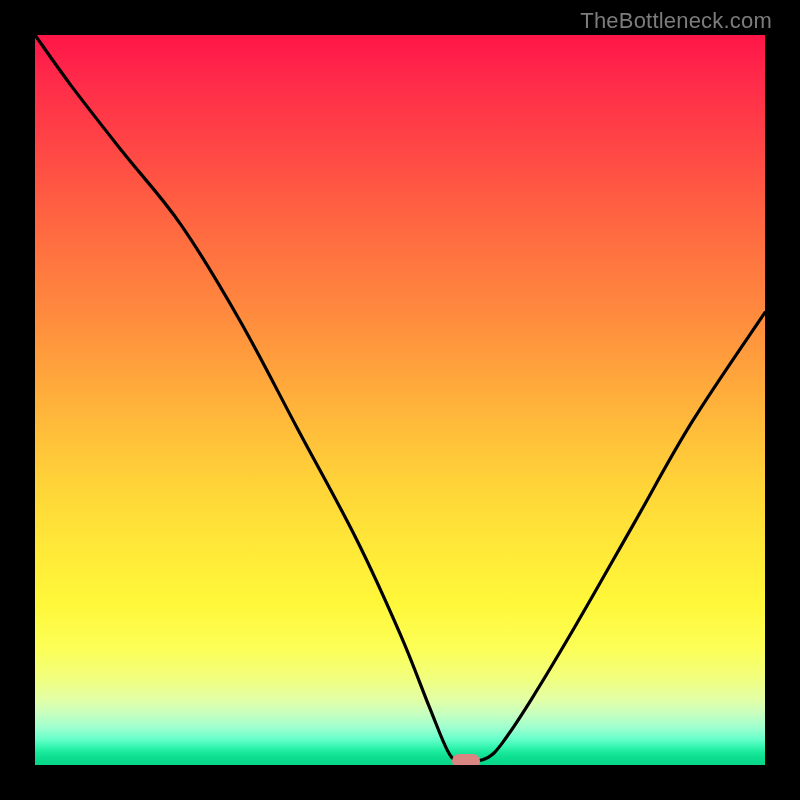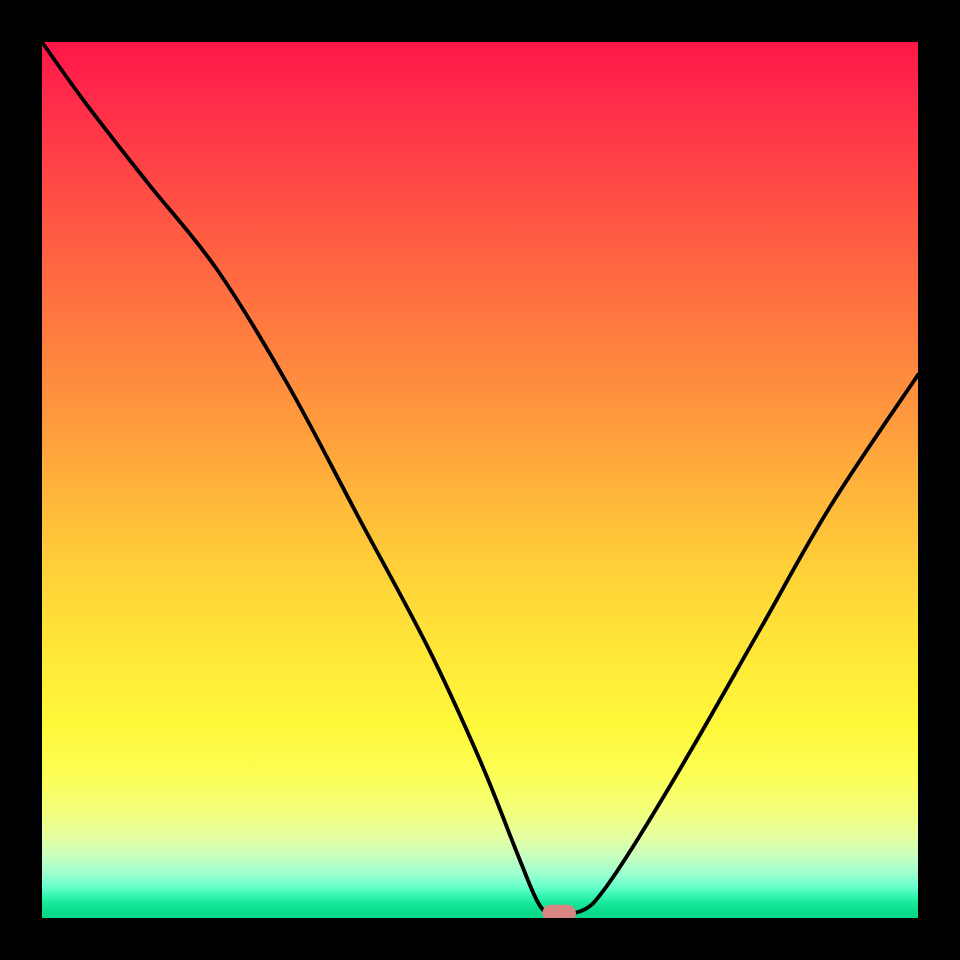--- a/index.html
+++ b/index.html
@@ -77,20 +77,21 @@
     color: #7c7c7c;
     font-size: 22px;
     font-weight: 500;
     letter-spacing: 0.2px;
   }
 </style>
 </head>
 <body>
 
 <div class="container">
+  <div class="watermark">TheBottleneck.com</div>
 
   <div class="plot-area">
     <div class="gradient-bg"></div>
     <svg class="curve-svg" viewBox="0 0 730 730" preserveAspectRatio="none">
       <path id="curve-path" fill="none" stroke="#000" stroke-width="3.2" stroke-linecap="round" d="M 0.00 0.00 C 6.57 9.20, 20.73 30.08, 36.50 51.10 C 52.27 72.12, 67.89 91.83, 87.60 116.80 C 107.31 141.77, 124.98 159.58, 146.00 189.80 C 167.02 220.02, 183.38 247.91, 204.40 284.70 C 225.42 321.49, 241.78 354.78, 262.80 394.20 C 283.82 433.62, 302.80 466.91, 321.20 503.70 C 339.60 540.49, 351.86 568.38, 365.00 598.60 C 378.14 628.82, 385.66 650.58, 394.20 671.60 C 402.74 692.62, 407.19 705.54, 412.45 715.40 C 417.71 725.25, 418.80 724.38, 423.40 726.35 C 428.00 728.32, 432.74 727.01, 438.00 726.35 C 443.26 725.69, 447.34 725.99, 452.60 722.70 C 457.86 719.42, 459.32 718.61, 467.20 708.10 C 475.08 697.59, 483.26 685.32, 496.40 664.30 C 509.54 643.28, 521.80 622.84, 540.20 591.30 C 558.60 559.76, 577.58 525.89, 598.60 489.10 C 619.62 452.31, 633.35 425.01, 657.00 386.90 C 680.65 348.79, 716.86 297.11, 730.00 277.40"></path>
     </svg>
     <div id="marker" class="marker" style="left: 430.7px; top: 726.35px; background: rgb(217, 134, 130);"></div>
   </div>
 </div>
 

